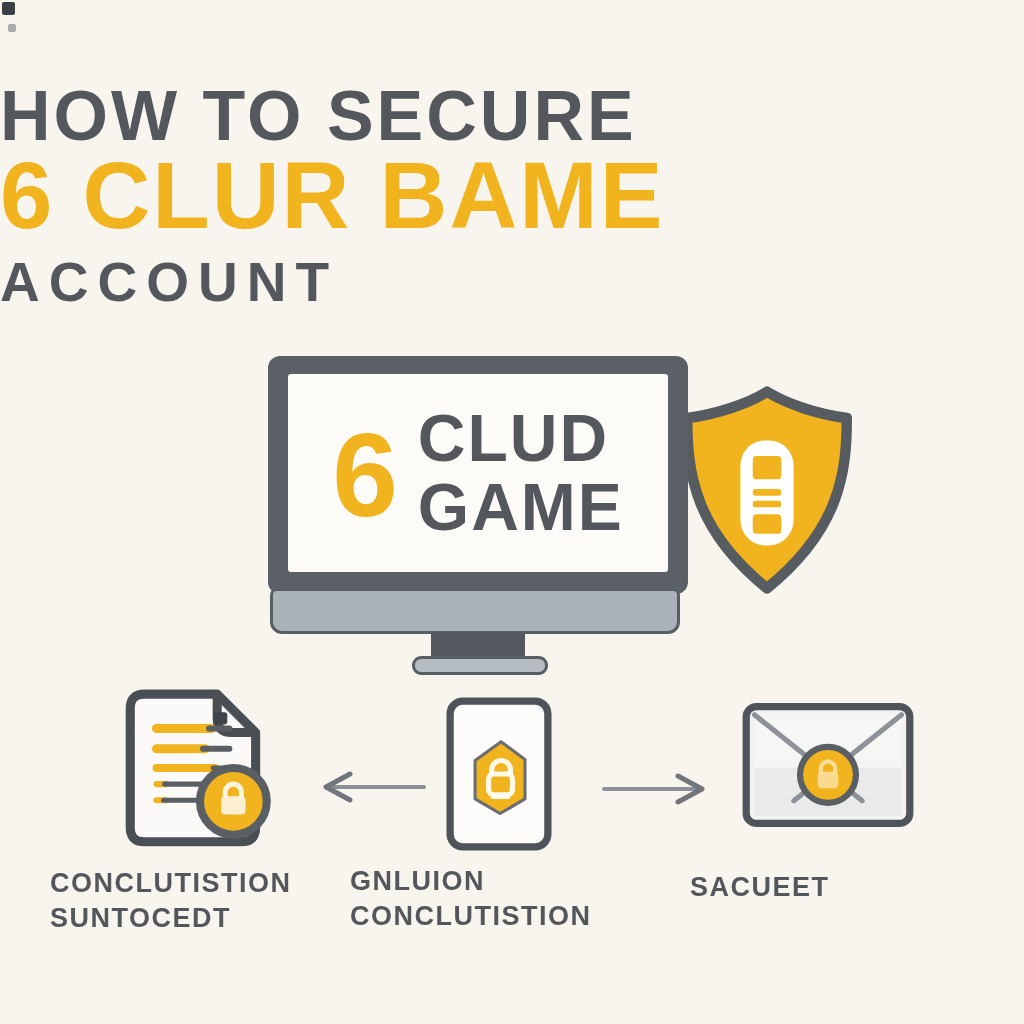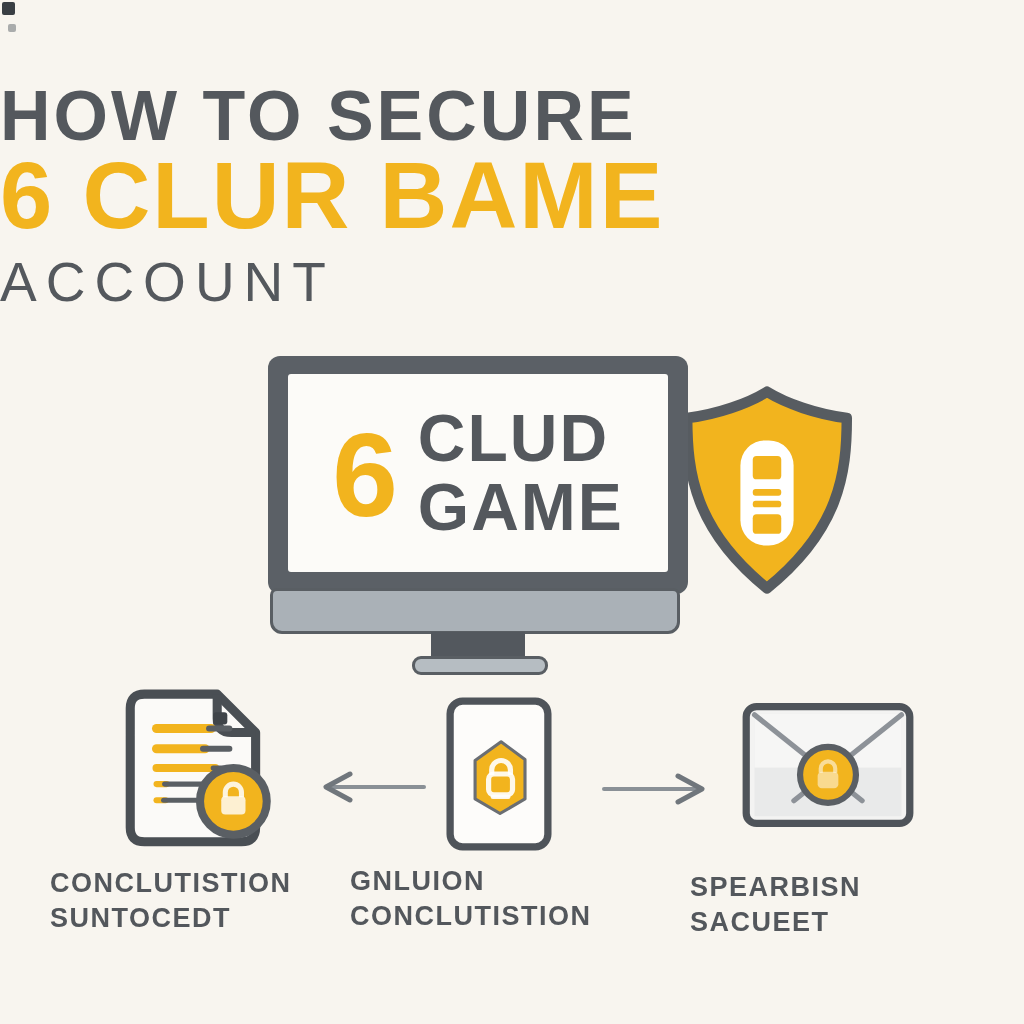--- a/index.html
+++ b/index.html
@@ -7,21 +7,21 @@
     position:relative;width:1024px;height:1024px;overflow:hidden;
     background:#F8F5EF;
     font-family:"Liberation Sans", sans-serif;
     -webkit-font-smoothing:antialiased;
   }
   .title-line1{position:absolute;left:0;top:76px;width:1024px;
     font-size:70px;font-weight:800;color:#54585D;letter-spacing:3px;}
   .title-line2{position:absolute;left:0;top:142px;width:1024px;
     font-size:94px;font-weight:800;color:#F2B41E;letter-spacing:2px;}
   .title-line3{position:absolute;left:0;top:250px;width:1024px;
-    font-size:55px;font-weight:400;color:#54585D;letter-spacing:9px;}
+    font-size:55px;font-weight:700;color:#54585D;letter-spacing:9px;}
   
   .artifact-a{position:absolute;left:2px;top:2px;width:13px;height:13px;background:#3a3f44;border-radius:2px;}
   .artifact-b{position:absolute;left:8px;top:24px;width:8px;height:8px;background:#6a6f74;opacity:.55;border-radius:2px;}
   
   .shield{position:absolute;left:672px;top:384px;width:190px;height:214px;z-index:1;}
   
   .monitor{position:absolute;left:268px;top:356px;width:420px;height:322px;z-index:2;}
   .bezel{position:absolute;left:0;top:0;width:420px;height:238px;background:#5B6066;border-radius:12px;}
   .screen{position:absolute;left:20px;top:18px;width:380px;height:198px;background:#FCFBF8;border-radius:3px;
     display:flex;align-items:center;justify-content:center;gap:20px;}
@@ -142,17 +142,16 @@
 
   <div class="caption caption-1">
     <span>CONCLUTISTION</span>
     <span>SUNTOCEDT</span>
   </div>
   <div class="caption caption-2">
     <span>GNLUION</span>
     <span>CONCLUTISTION</span>
   </div>
   <div class="caption caption-3">
-    <span>SPEARBISN</span>
     <span>SACUEET</span>
   </div>
 
 </div>
 
 </body></html>

